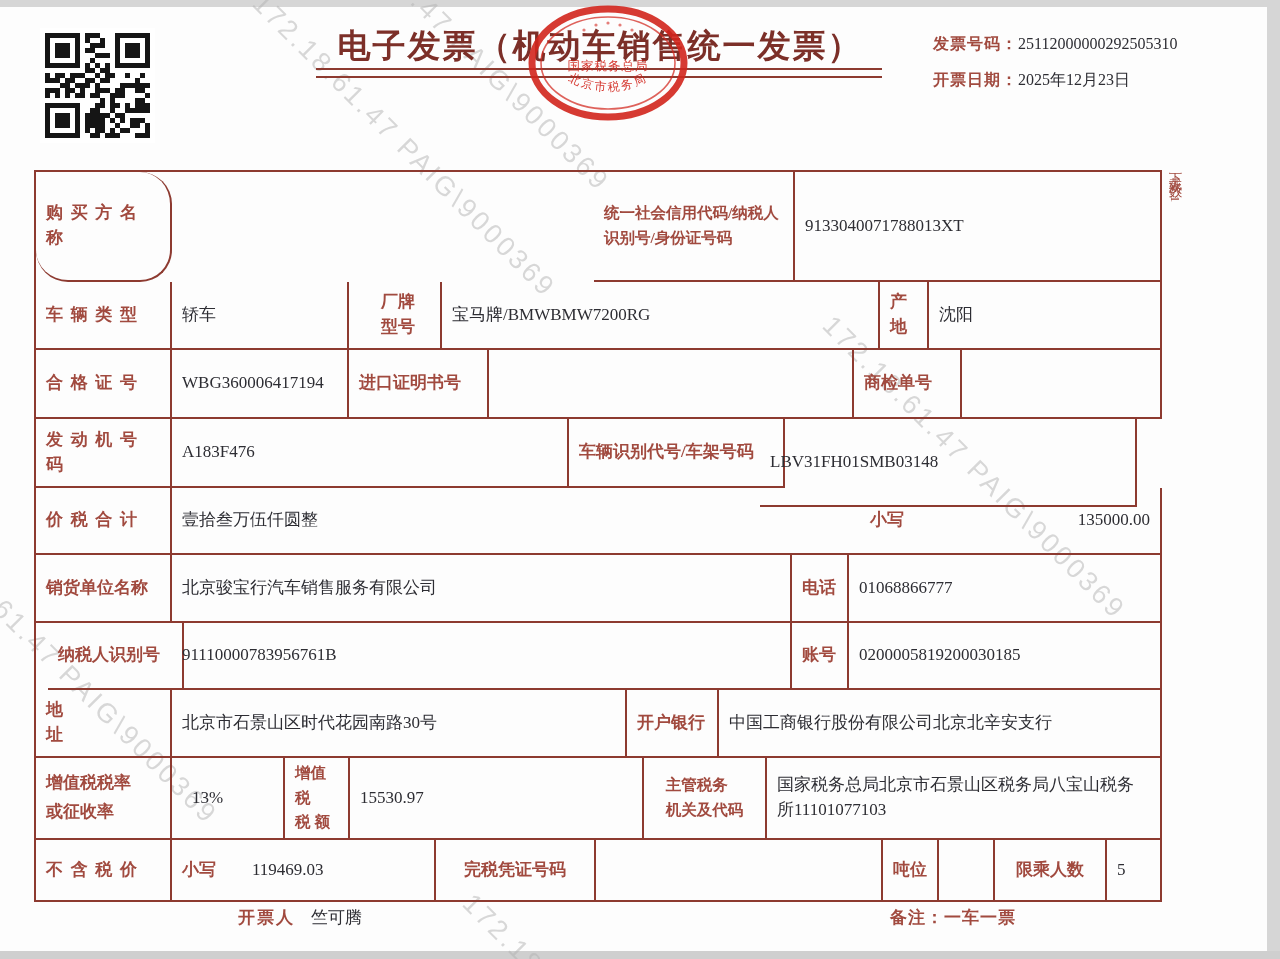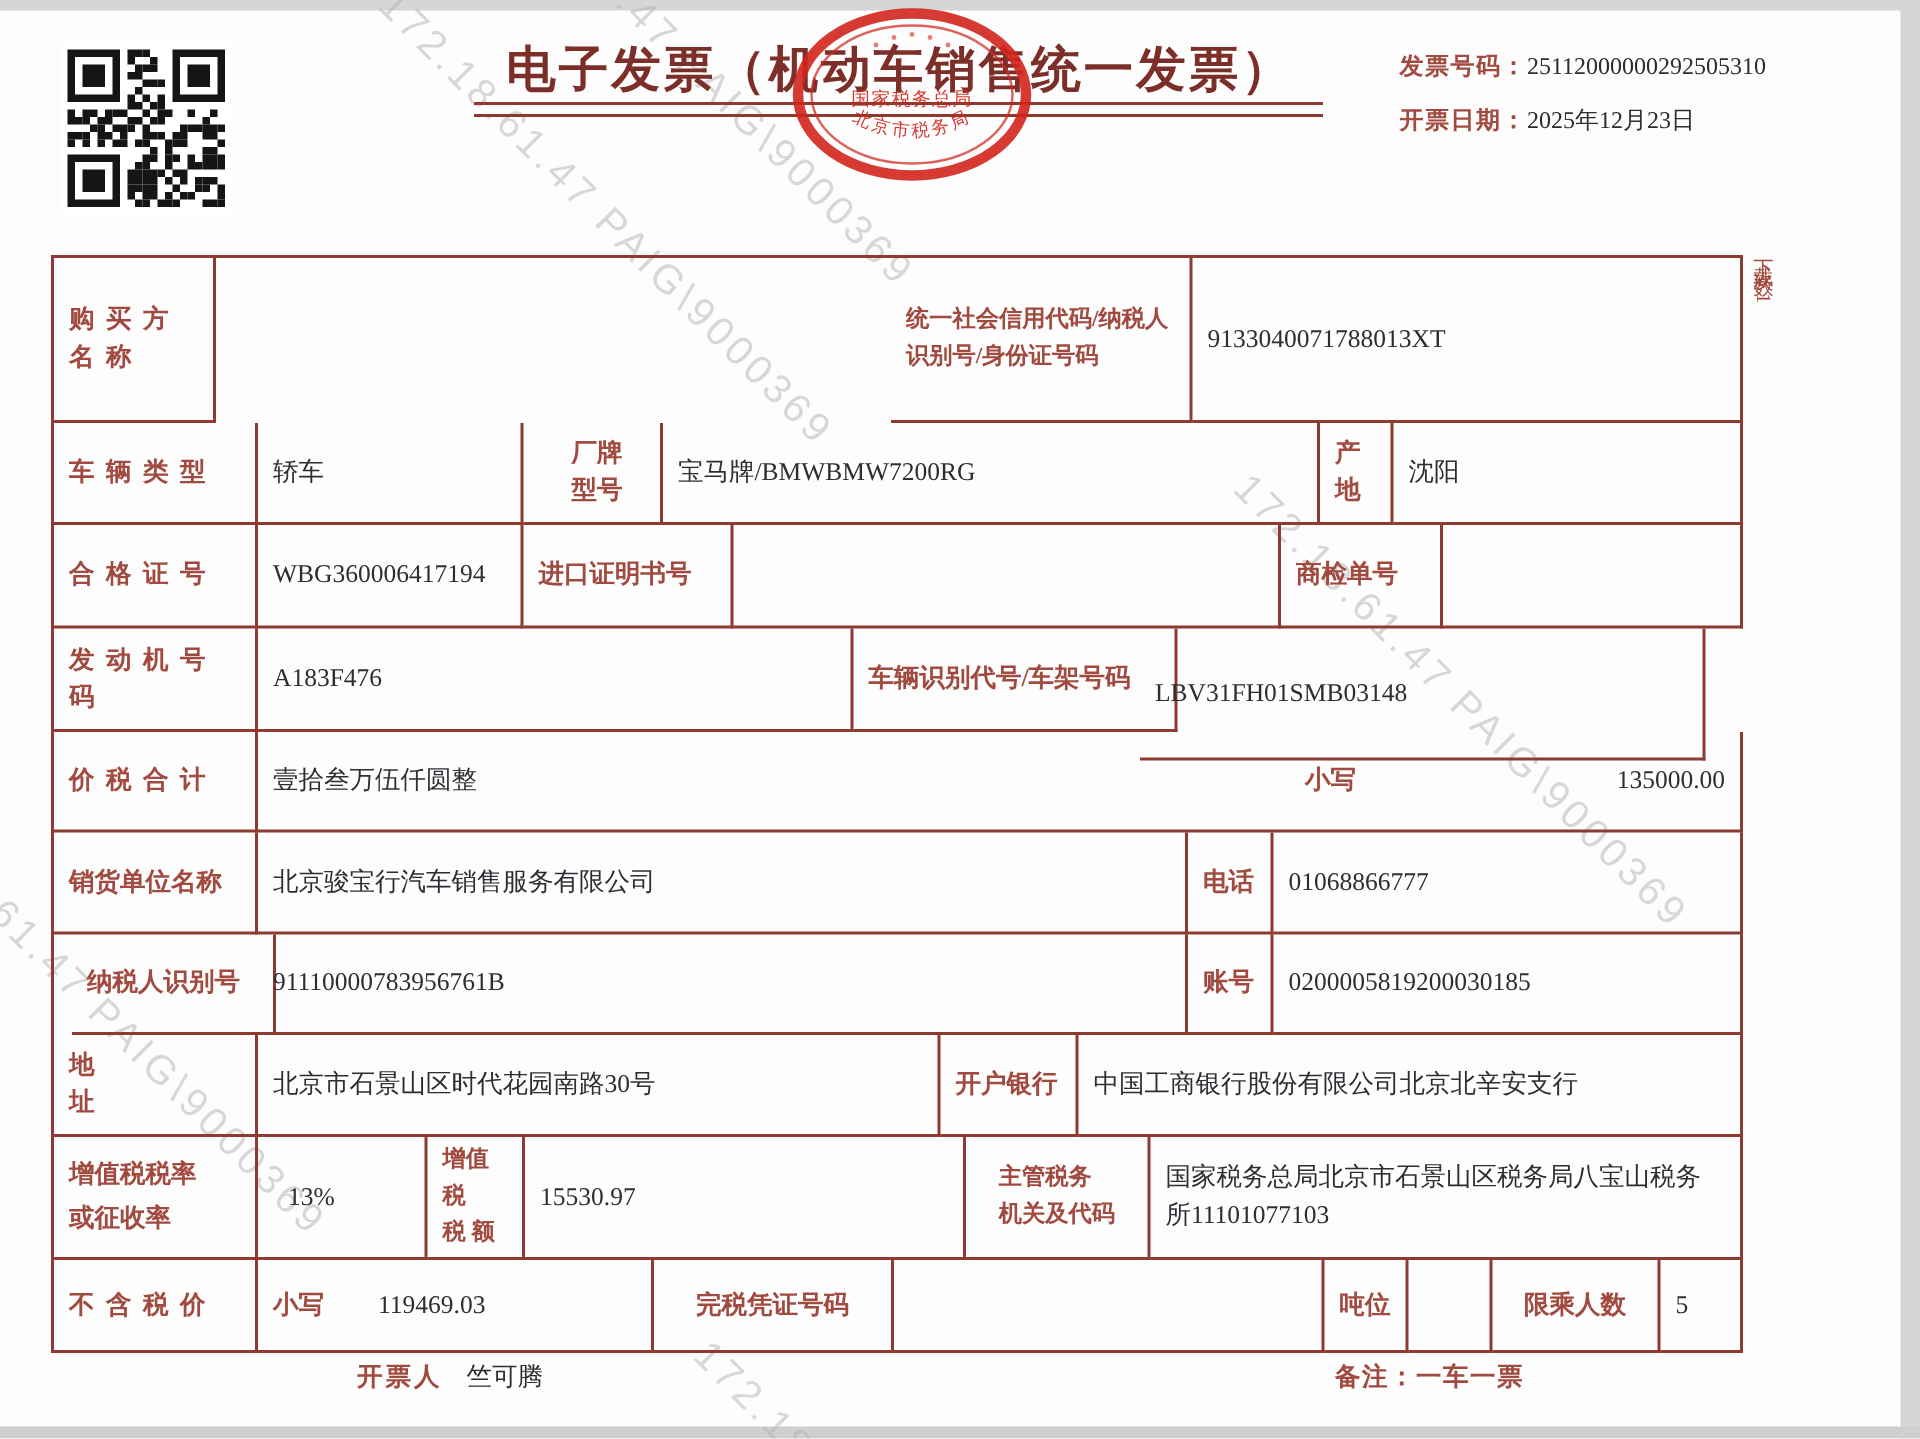--- a/index.html
+++ b/index.html
@@ -252,21 +252,21 @@
     </text>
   </svg>
 </div>
 
 <div class="meta no"><span class="ml">发票号码：</span><span class="mv">25112000000292505310</span></div>
 <div class="meta date"><span class="ml">开票日期：</span><span class="mv">2025年12月23日</span></div>
 
 <div class="dl-count">下载次数：1</div>
 
 <div class="tbl">
-    <div class="cell lbl sp" style="left: 0px; top: 0px; width: 108px; height: 110px;">购买方名称</div>
+    <div class="cell lbl sp" style="left: 0px; top: 0px; width: 136px; height: 110px; border-radius: 32px;">购买方名称</div>
     <div class="cell lbl sm" style="left: 558px; top: 0px; width: 201px; height: 110px;">统一社会信用代码/纳税人识别号/身份证号码</div>
     <div class="cell" style="left: 759px; top: 0px; width: 367px; height: 110px;">9133040071788013XT</div>
     <div class="cell lbl sp" style="left: 0px; top: 110px; width: 136px; height: 68px;">车辆类型</div>
     <div class="cell" style="left: 136px; top: 110px; width: 177px; height: 68px;">轿车</div>
     <div class="cell lbl" style="left: 313px; top: 110px; width: 93px; height: 68px; padding-left: 32px;">厂牌型号</div>
     <div class="cell" style="left: 406px; top: 110px; width: 438px; height: 68px;">宝马牌/BMWBMW7200RG</div>
     <div class="cell lbl" style="left: 844px; top: 110px; width: 49px; height: 68px;">产地</div>
     <div class="cell" style="left: 893px; top: 110px; width: 233px; height: 68px;">沈阳</div>
     <div class="cell lbl sp" style="left: 0px; top: 178px; width: 136px; height: 69px;">合格证号</div>
     <div class="cell" style="left: 136px; top: 178px; width: 177px; height: 69px;">WBG360006417194</div>

